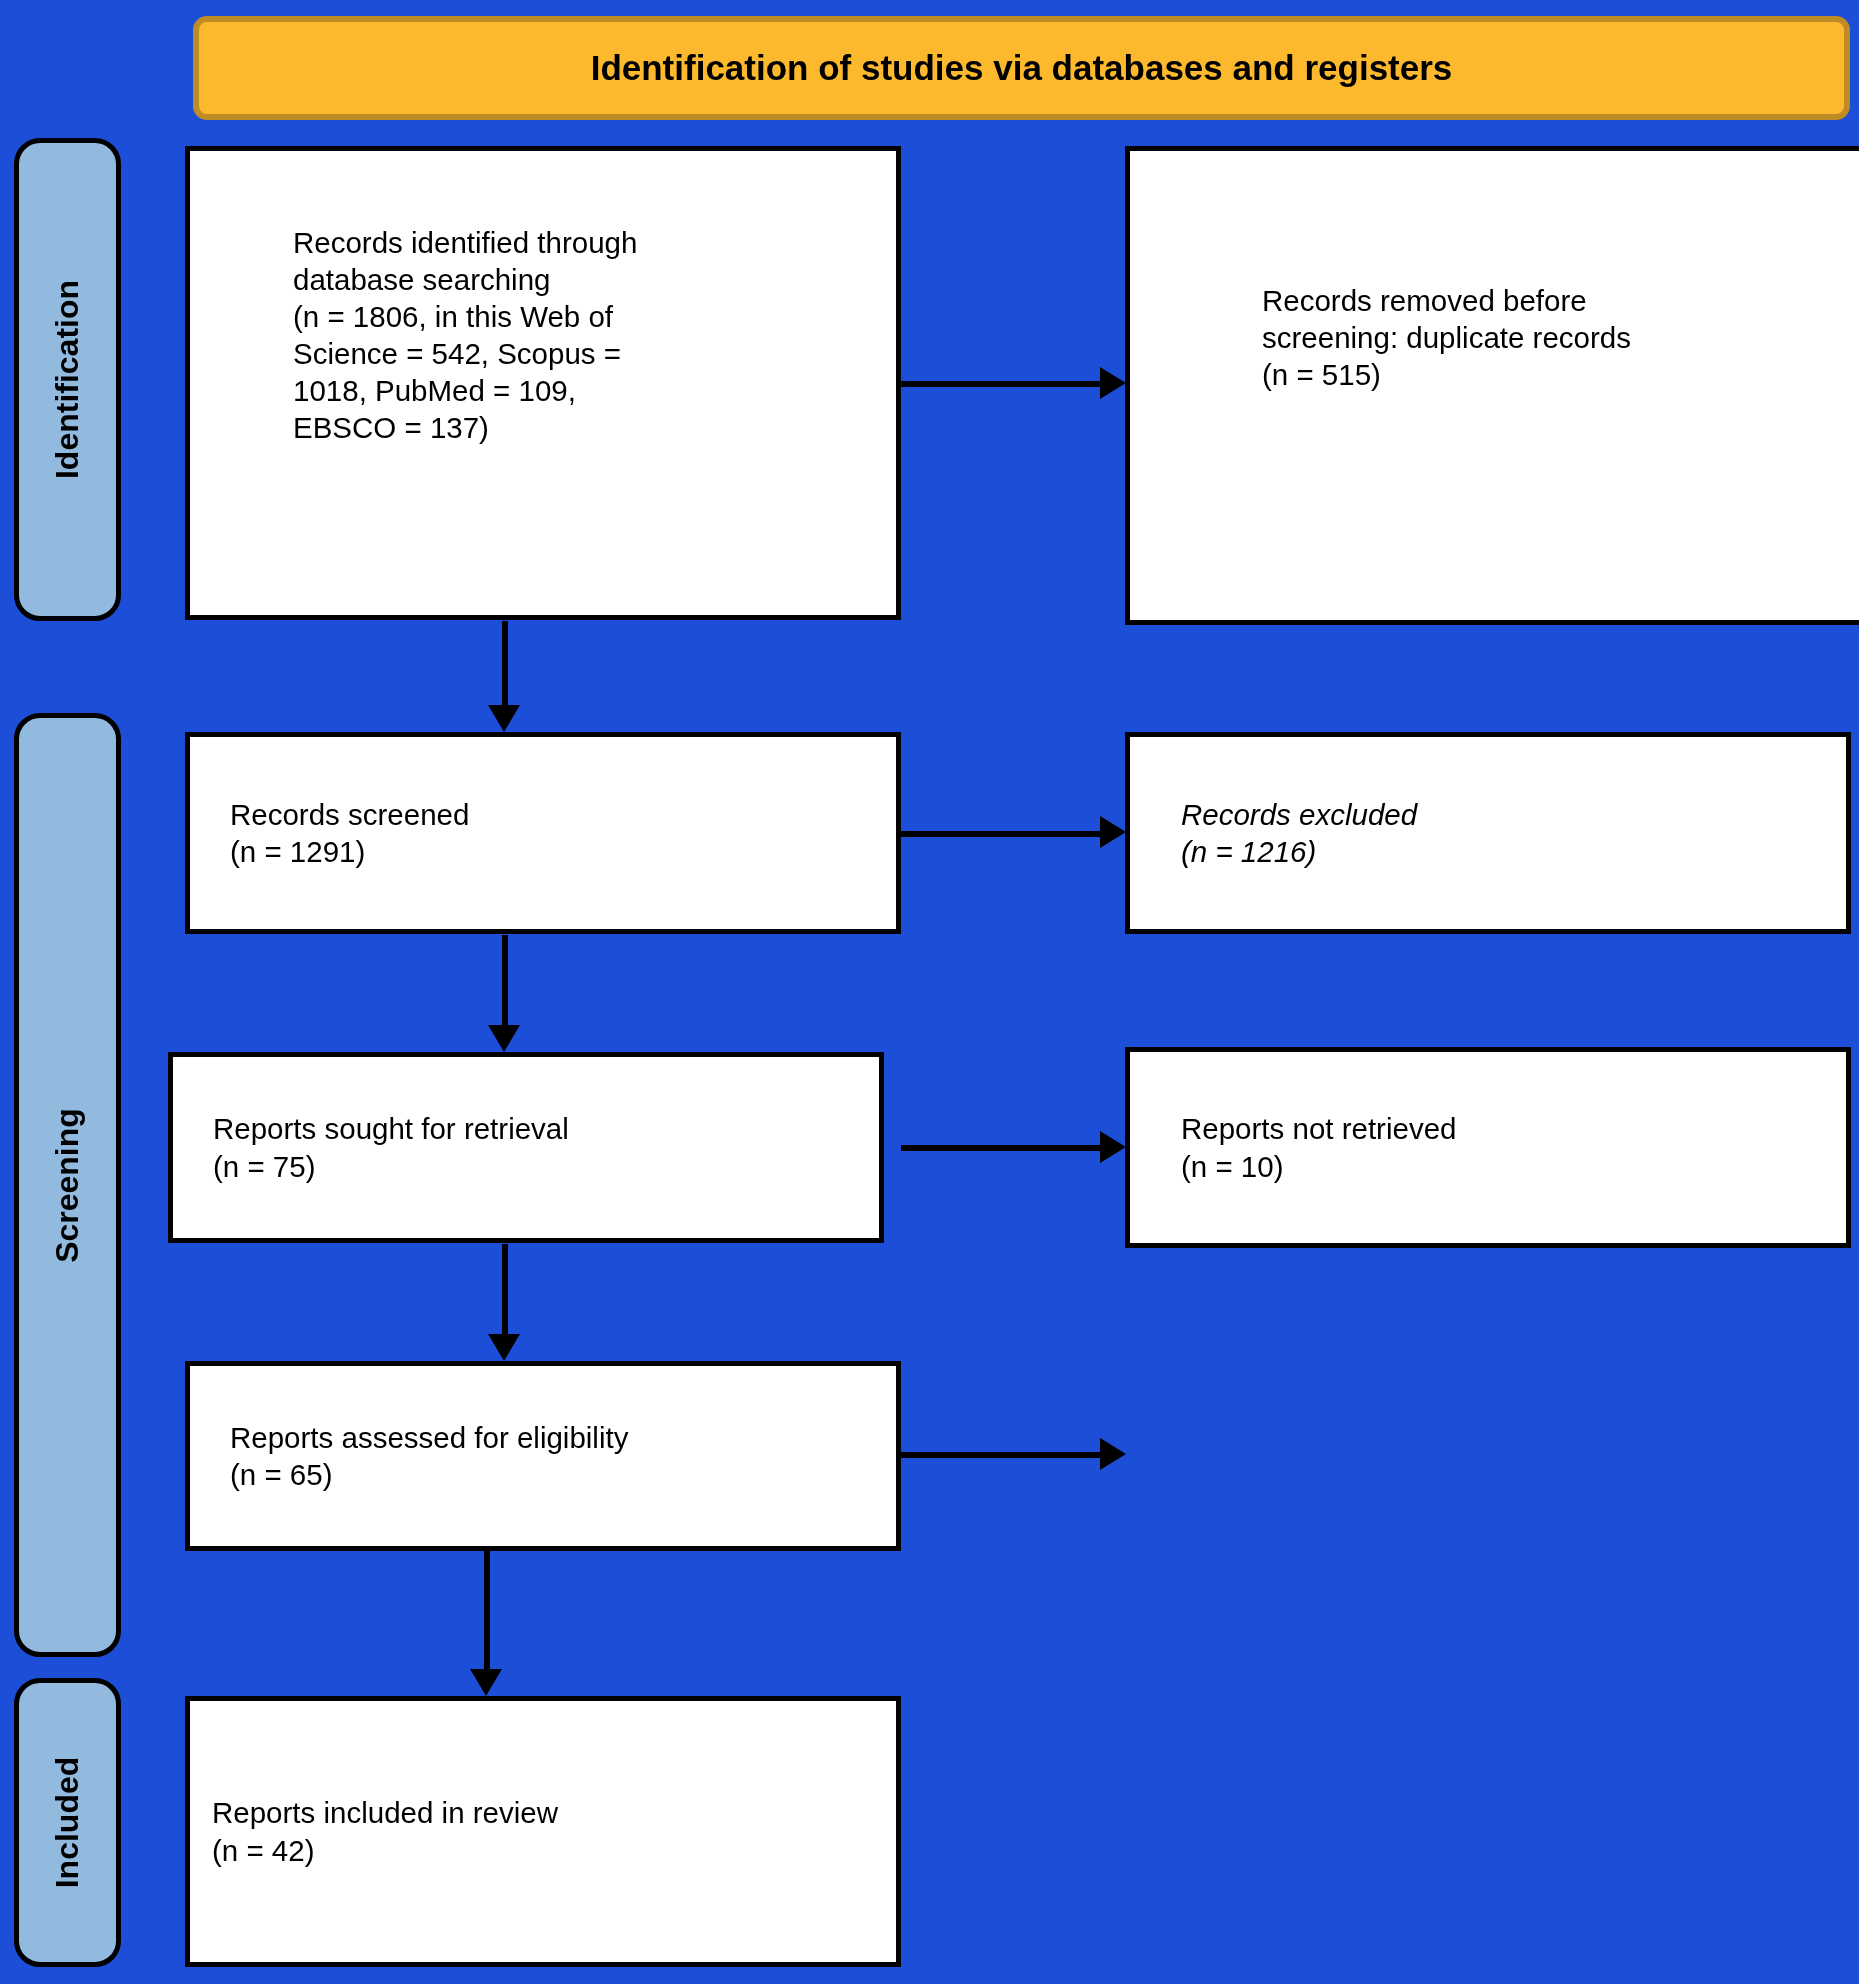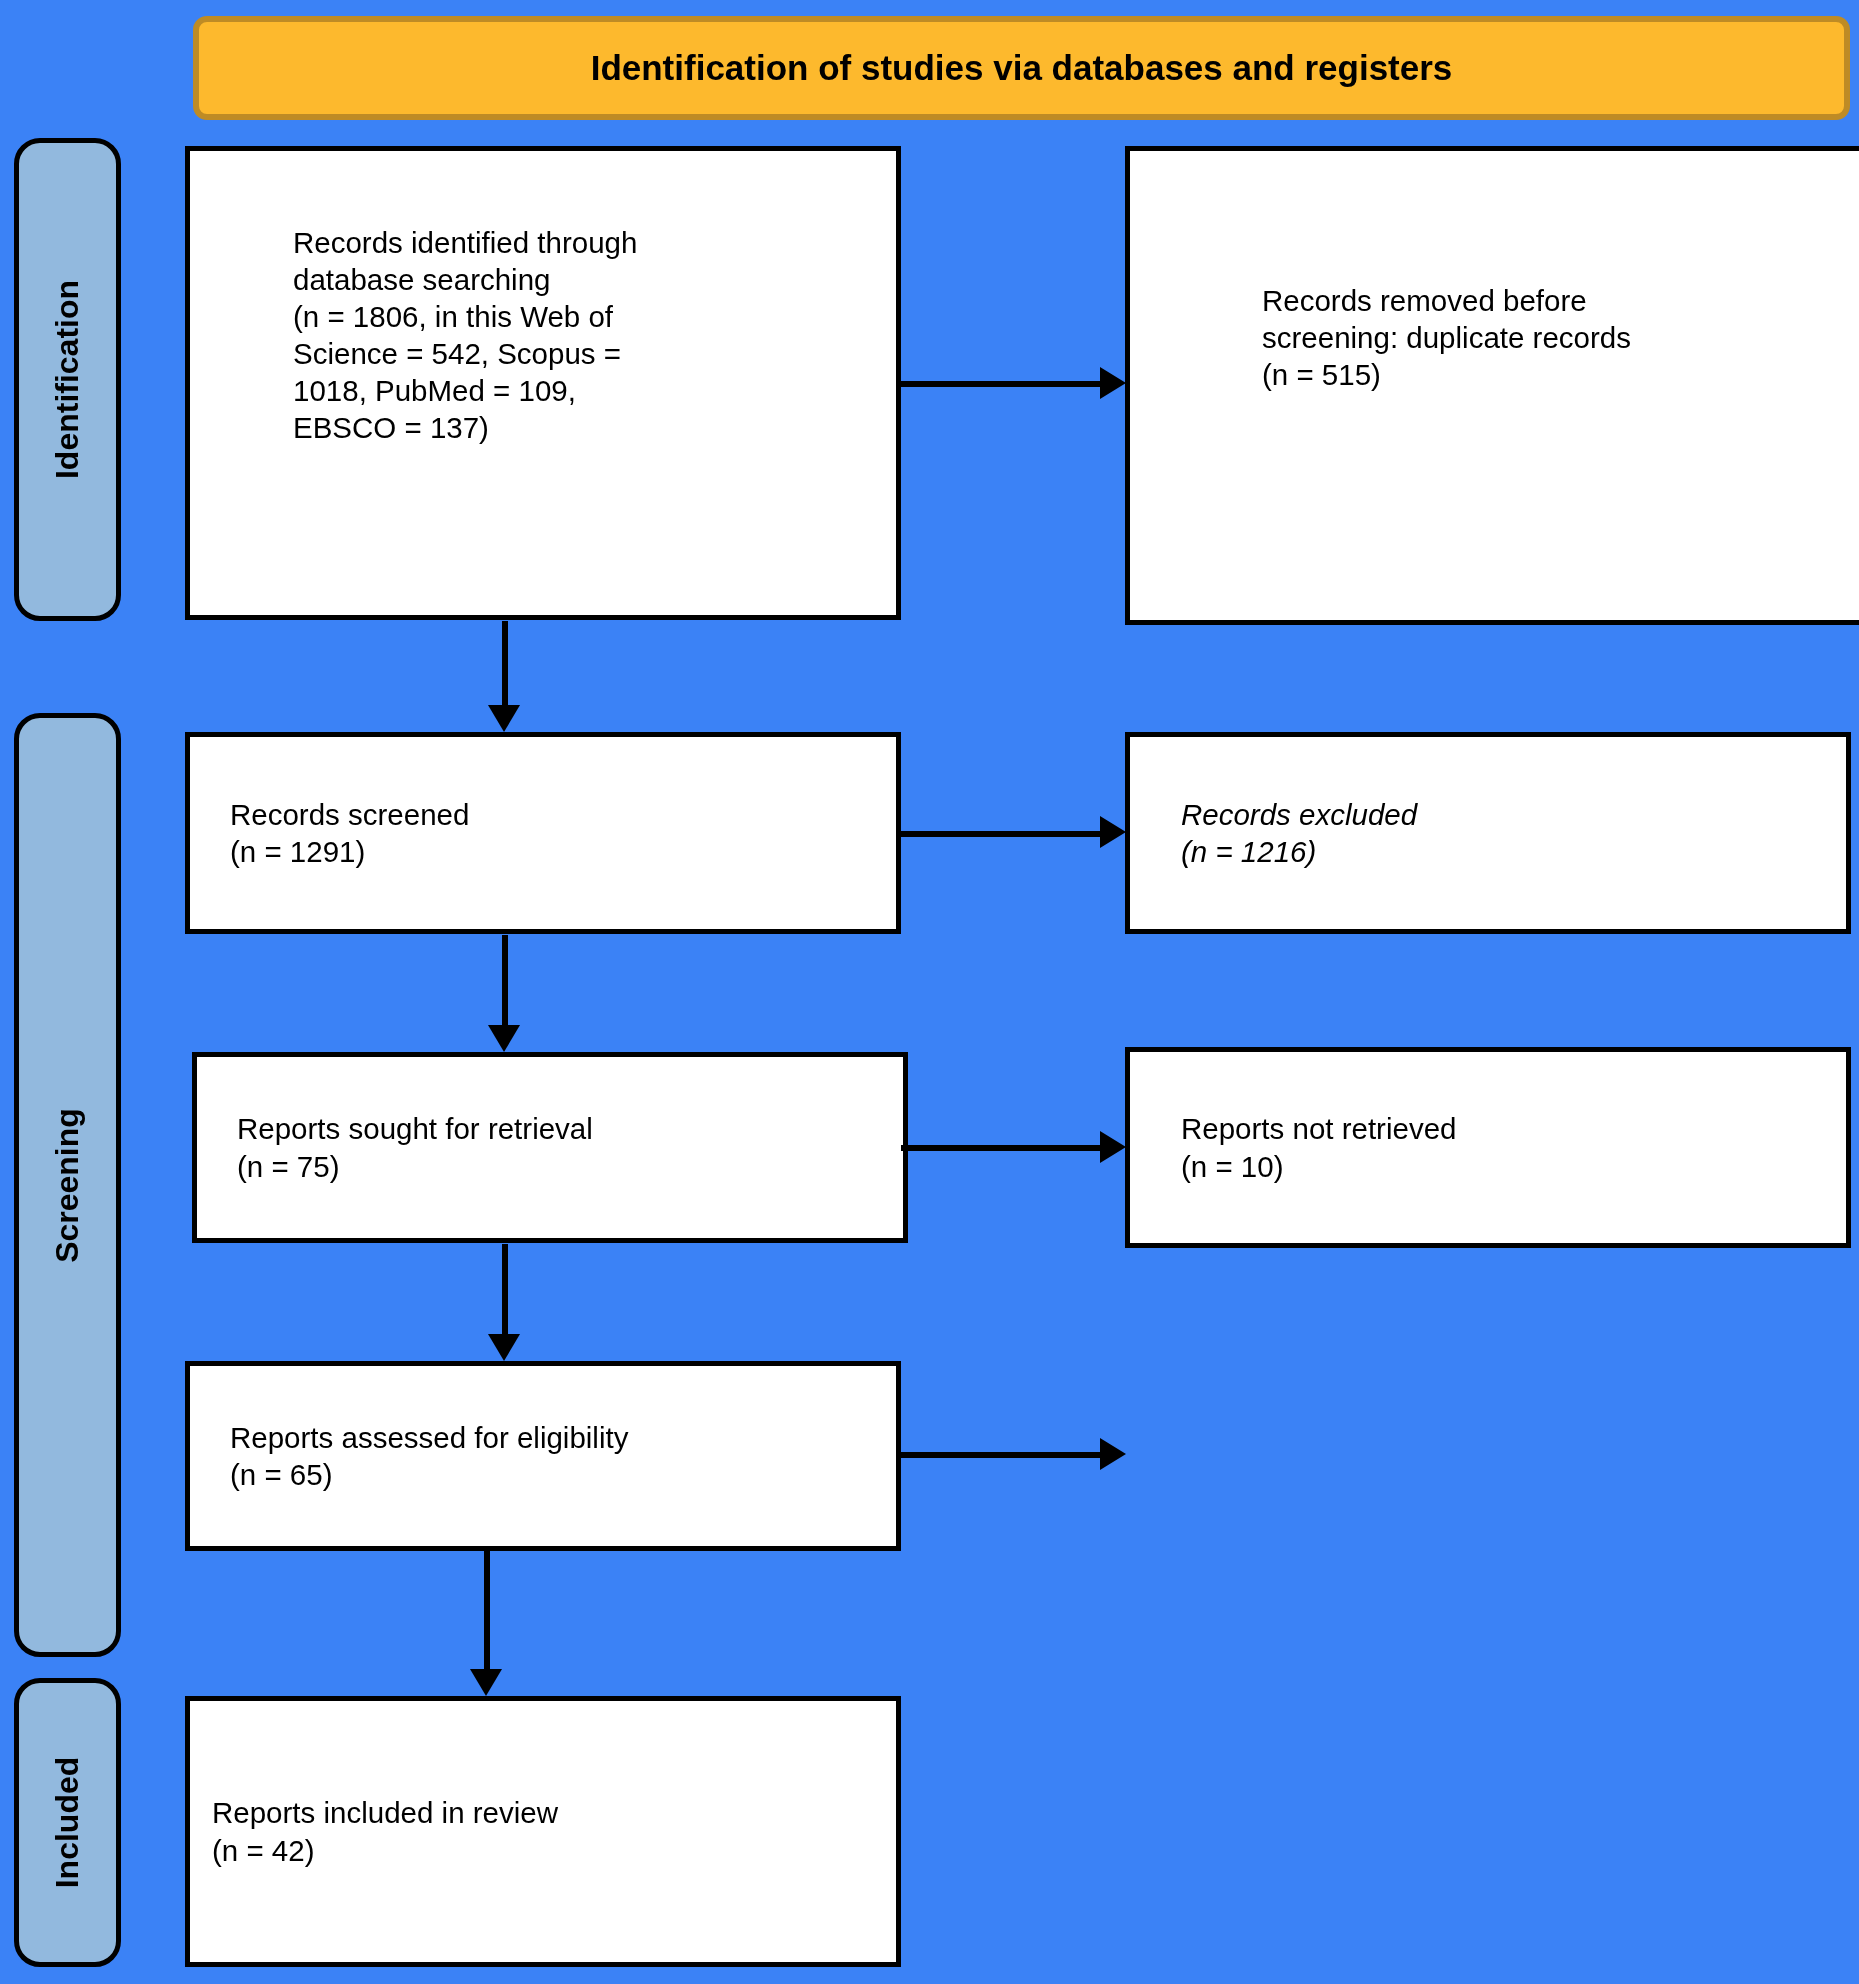--- a/index.html
+++ b/index.html
@@ -1,20 +1,20 @@
 <!DOCTYPE html>
 <html style="font-size:10.3px"><head>
 <meta charset="utf-8">
 <style>
   html, body { margin: 0; padding: 0; background: #ffffff; }
   .canvas {
     position: relative;
     width: 1859px;
     height: 1985px;
-    background: #3b82f6;
+    background: #1d4ed8;
     font-family: "Liberation Sans", sans-serif;
     color: #000000;
   }
   
   .header {
     position: absolute;
     left: 193px; top: 16px;
     width: 1657px; height: 104px;
     background: #FDB92D;
     border: 6.4px solid #BE8B25;
@@ -53,21 +53,21 @@
     display: flex; align-items: center;
     font-size: 29.5px;
     line-height: 1.26;
   }
   .box-text { white-space: pre-line; }
 
   #box-l1 { left: 185px;  top: 146px;  width: 716px; height: 474px; padding: 0 26px 96px 103px; }
   #box-r1 { left: 1125px; top: 146px;  width: 864px; height: 479px; padding: 0 26px 96px 132px; }
   #box-l2 { left: 185px;  top: 732px; width: 716px; height: 202px; padding: 0 26px 0 40px; }
   #box-r2 { left: 1125px; top: 732px; width: 726px; height: 202px; padding: 0 26px 0 51px; font-style: italic; }
-  #box-l3 { left: 192px;  top: 1052px; width: 716px; height: 191px; padding: 0 26px 0 40px; }
+  #box-l3 { left: 168px;  top: 1052px; width: 716px; height: 191px; padding: 0 26px 0 40px; }
   #box-r3 { left: 1125px; top: 1047px; width: 726px; height: 201px; padding: 0 26px 0 51px; }
   #box-l4 { left: 185px;  top: 1361px; width: 716px; height: 190px; padding: 0 26px 0 40px; align-items: center; }
   #box-r4 { left: 1125px; top: 1349px; width: 726px; height: 254px; padding: 0 26px 0 51px; }
   #box-l5 { left: 185px;  top: 1696px; width: 716px; height: 271px; padding: 0 26px 0 22px; }
 
   
   .hline { position: absolute; height: 5.8px; background: #000000; }
   .vline { position: absolute; width: 5.8px;  background: #000000; }
   .head-right {
     position: absolute; width: 0; height: 0;

